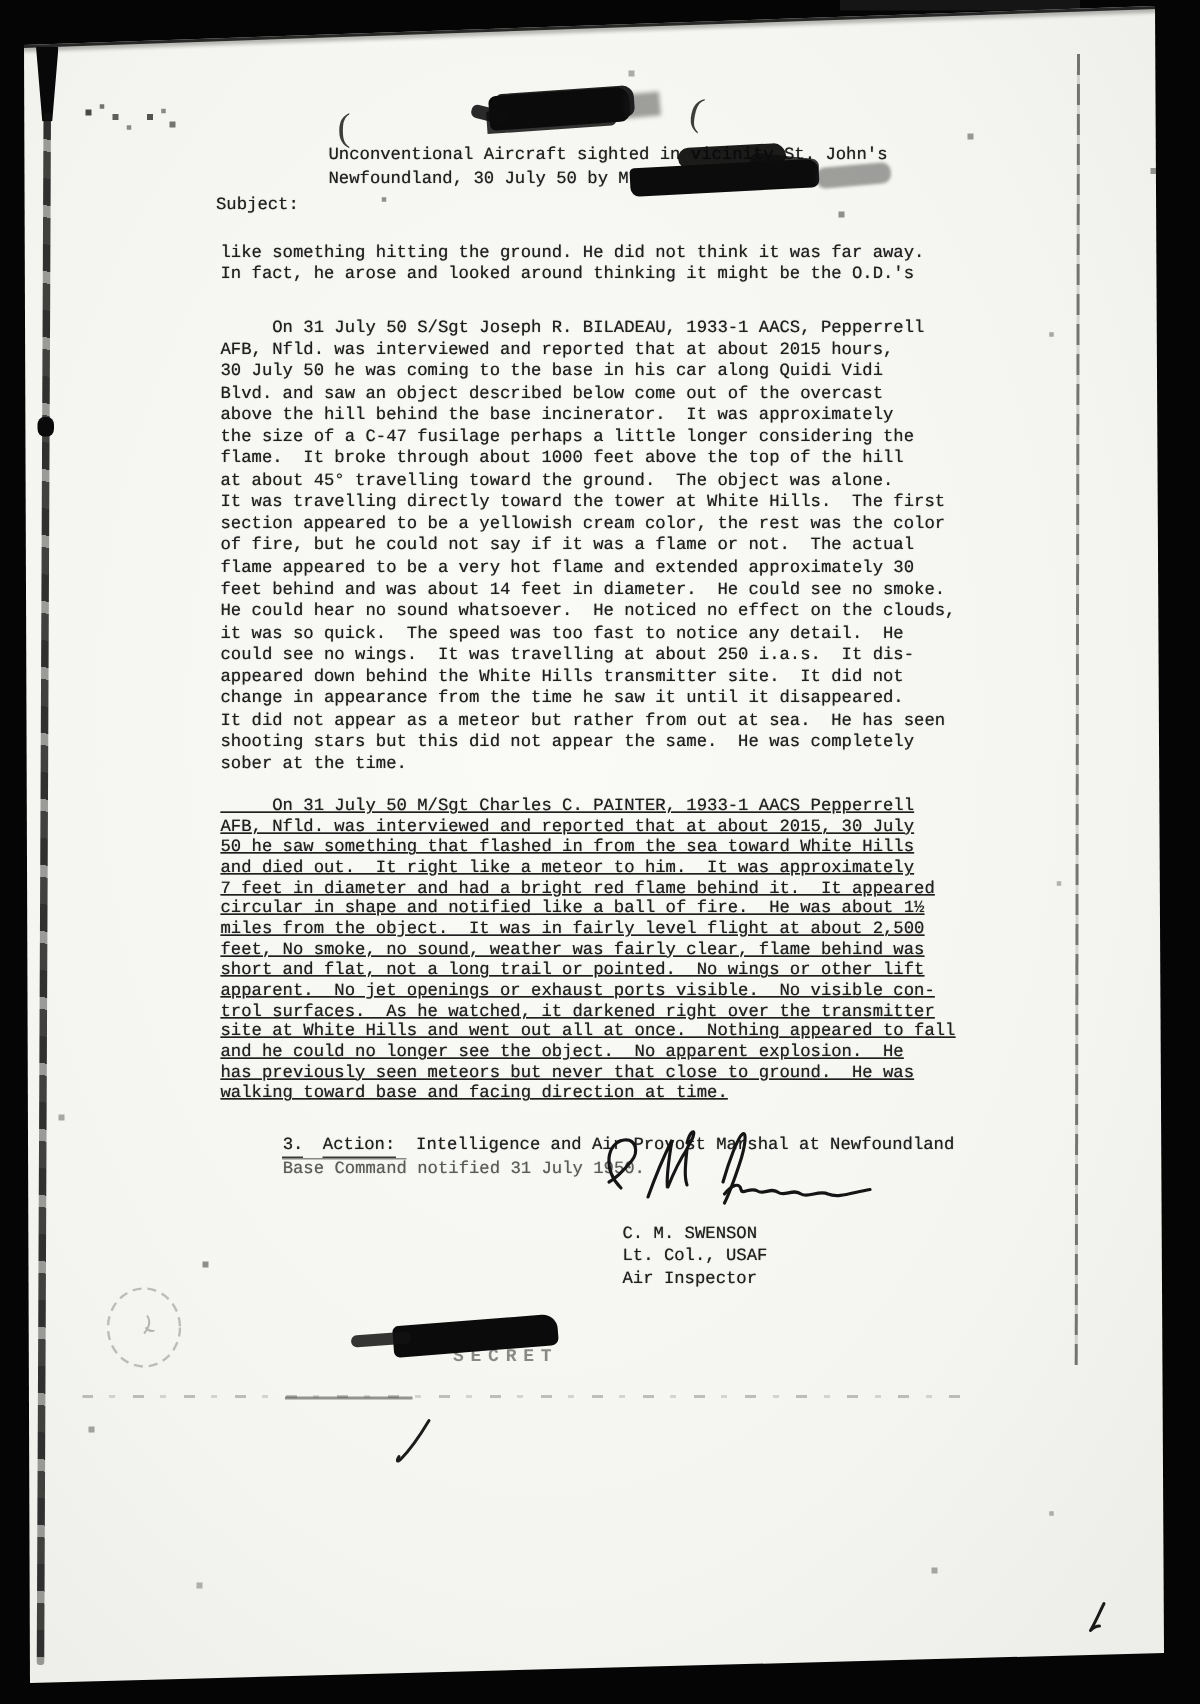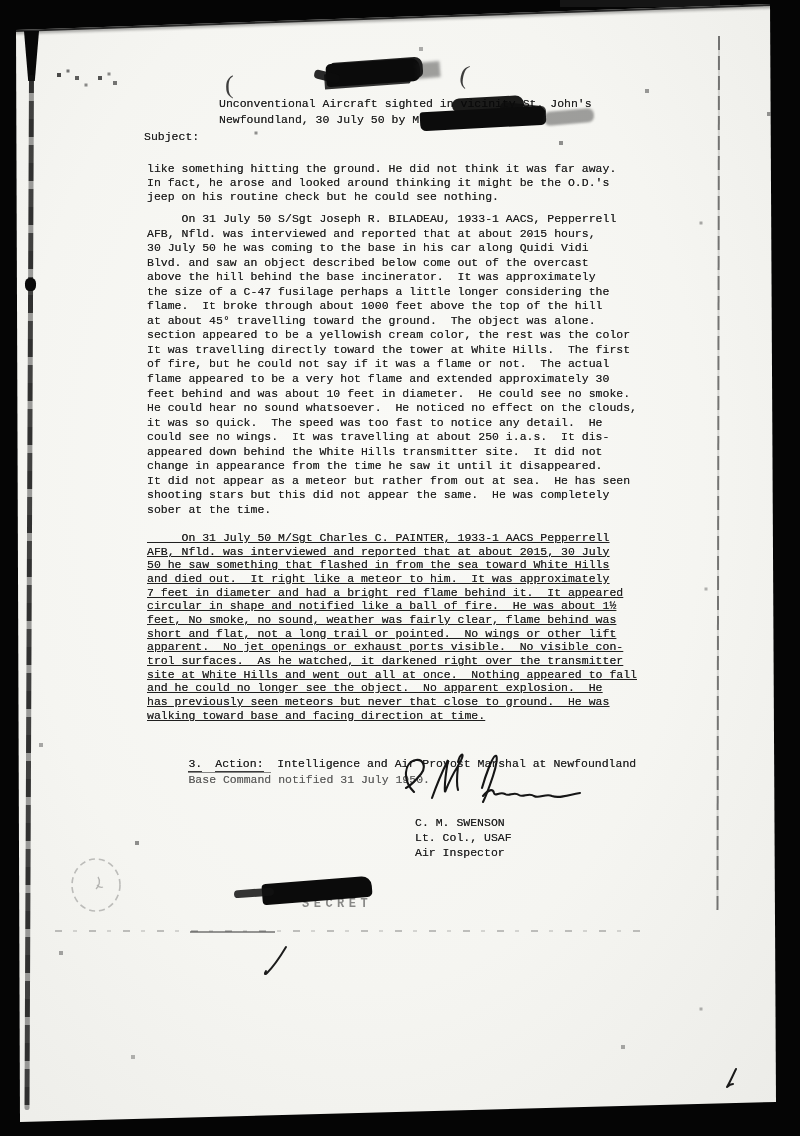--- a/index.html
+++ b/index.html
@@ -91,52 +91,52 @@
     <div class="redact" style="left:500px;top:104px;width:46px;height:11px;transform:rotate(6deg);
                 background:rgba(12,12,12,.8);border-radius:5px;"></div>
     <div class="redact" style="left:420px;top:109px;width:126px;height:19px;transform:rotate(-3deg);
                 border-radius:3px 8px 5px 6px;background:#0c0c0c;"></div>
     <div class="abs" style="left:544px;top:110px;width:50px;height:14px;background:rgba(35,35,35,.42);
                 filter:blur(1px);transform:rotate(-5deg);border-radius:6px;"></div>
 
     <div id="para1" class="para">
         <div class="tline">like something hitting the ground. He did not think it was far away.</div>
         <div class="tline">In fact, he arose and looked around thinking it might be the O.D.'s</div>
-        <div class="tline">jeep on his routine check but he could see nothing.</div>
       </div>
     <div id="para2" class="para">
         <div class="tline">     On 31 July 50 S/Sgt Joseph R. BILADEAU, 1933-1 AACS, Pepperrell</div>
         <div class="tline">AFB, Nfld. was interviewed and reported that at about 2015 hours,</div>
         <div class="tline">30 July 50 he was coming to the base in his car along Quidi Vidi</div>
         <div class="tline">Blvd. and saw an object described below come out of the overcast</div>
         <div class="tline">above the hill behind the base incinerator.  It was approximately</div>
         <div class="tline">the size of a C-47 fusilage perhaps a little longer considering the</div>
         <div class="tline">flame.  It broke through about 1000 feet above the top of the hill</div>
         <div class="tline">at about 45° travelling toward the ground.  The object was alone.</div>
+        <div class="tline">It was travelling directly toward the tower at White Hills.  The first</div>
         <div class="tline">section appeared to be a yellowish cream color, the rest was the color</div>
-        <div class="tline">It was travelling directly toward the tower at White Hills.  The first</div>
         <div class="tline">of fire, but he could not say if it was a flame or not.  The actual</div>
         <div class="tline">flame appeared to be a very hot flame and extended approximately 30</div>
-        <div class="tline">feet behind and was about 10 feet in diameter.  He could see no smoke.</div>
+        <div class="tline">feet behind and was about 14 feet in diameter.  He could see no smoke.</div>
         <div class="tline">He could hear no sound whatsoever.  He noticed no effect on the clouds,</div>
         <div class="tline">it was so quick.  The speed was too fast to notice any detail.  He</div>
         <div class="tline">could see no wings.  It was travelling at about 250 i.a.s.  It dis-</div>
         <div class="tline">appeared down behind the White Hills transmitter site.  It did not</div>
         <div class="tline">change in appearance from the time he saw it until it disappeared.</div>
         <div class="tline">It did not appear as a meteor but rather from out at sea.  He has seen</div>
         <div class="tline">shooting stars but this did not appear the same.  He was completely</div>
         <div class="tline">sober at the time.</div>
       </div>
     <div id="para3" class="para">
         <div class="tline">     On 31 July 50 M/Sgt Charles C. PAINTER, 1933-1 AACS Pepperrell</div>
         <div class="tline">AFB, Nfld. was interviewed and reported that at about 2015, 30 July</div>
         <div class="tline">50 he saw something that flashed in from the sea toward White Hills</div>
         <div class="tline">and died out.  It right like a meteor to him.  It was approximately</div>
         <div class="tline">7 feet in diameter and had a bright red flame behind it.  It appeared</div>
         <div class="tline">circular in shape and notified like a ball of fire.  He was about 1½</div>
+        <div class="tline">miles from the object.  It was in fairly level flight at about 2,500</div>
         <div class="tline">feet, No smoke, no sound, weather was fairly clear, flame behind was</div>
         <div class="tline">short and flat, not a long trail or pointed.  No wings or other lift</div>
         <div class="tline">apparent.  No jet openings or exhaust ports visible.  No visible con-</div>
         <div class="tline">trol surfaces.  As he watched, it darkened right over the transmitter</div>
         <div class="tline">site at White Hills and went out all at once.  Nothing appeared to fall</div>
         <div class="tline">and he could no longer see the object.  No apparent explosion.  He</div>
         <div class="tline">has previously seen meteors but never that close to ground.  He was</div>
         <div class="tline">walking toward base and facing direction at time.</div>
       </div>
 

